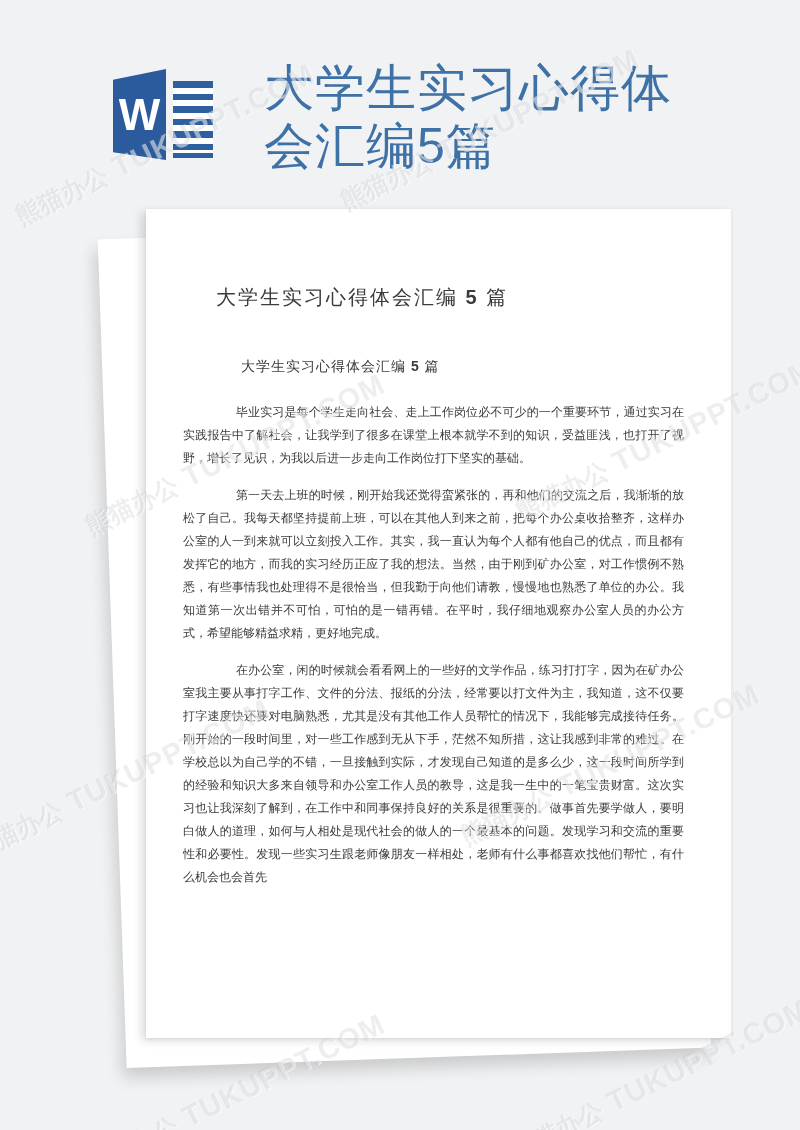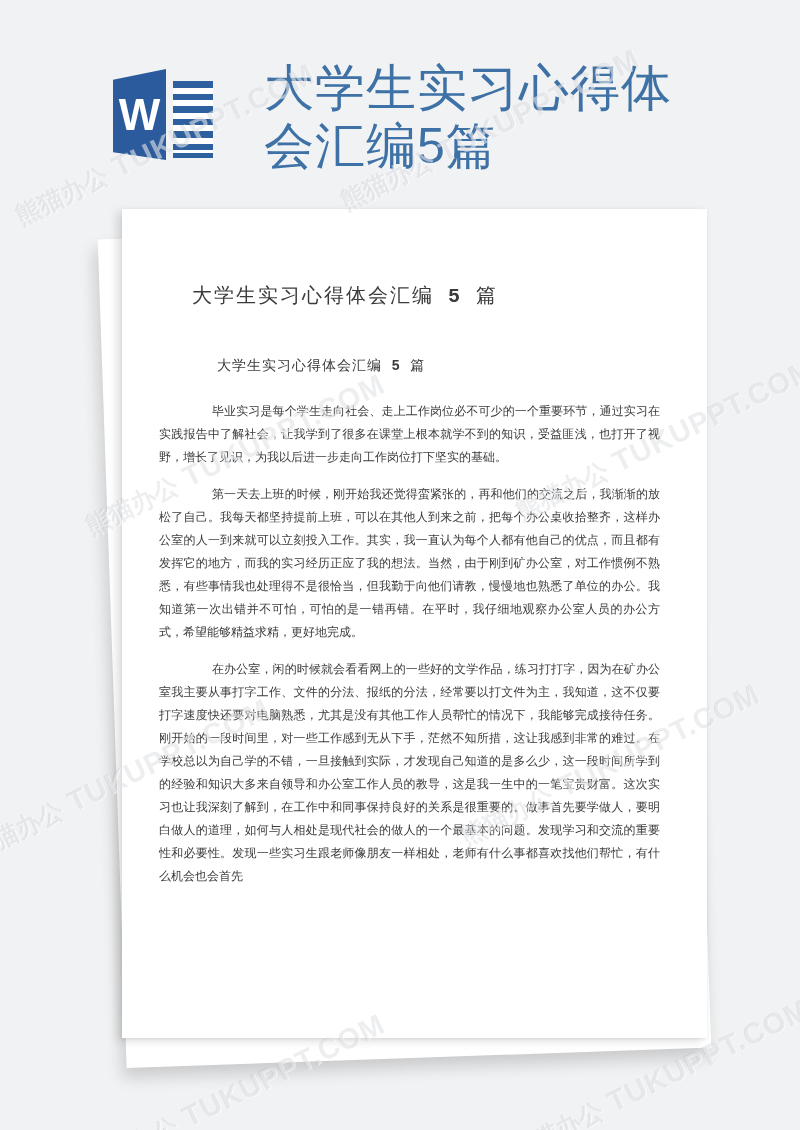--- a/index.html
+++ b/index.html
@@ -45,22 +45,23 @@
   }
   .page-behind {
     z-index: 1;
     transform: translate(-10px, 20px) rotate(-2deg);
     box-shadow: -4px 10px 16px rgba(0,0,0,0.16);
   }
   .page-main {
     z-index: 2;
     overflow: hidden;
     box-shadow: -5px 3px 9px rgba(0,0,0,0.13), 0 1px 3px rgba(0,0,0,0.08);
-    font-family: Liberation Mono, monospace;
+    font-family: Liberation Sans, sans-serif;
     color: #3b3b3b;
+    margin-left: 24px;
   }
   .p-h1   { margin: 74px 0 0 70px; font-size: 20px; line-height: 28px; letter-spacing: 2px; font-weight: 400; }
   .p-h1 b, .p-sub b { font-weight: 700; }
   .p-sub  { margin: 46px 0 0 95px; font-size: 14px; line-height: 18px; letter-spacing: 1px; }
   .p-sub2 { margin-top: 28px; }
   .p-body { margin: 26px 47px 0 37px; font-size: 12px; line-height: 23px; text-align: justify; }
   .p-body p { margin: 0 0 14px 0; text-indent: 53px; }
 
   
   .wm {

